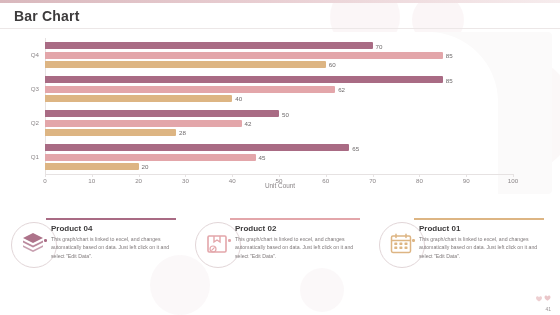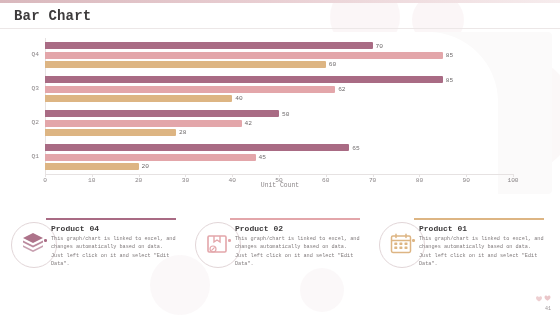--- a/index.html
+++ b/index.html
@@ -3,21 +3,21 @@
 <meta charset="utf-8">
 <style>
   html,body{margin:0;padding:0;}
   body{
     width:560px;height:315px;
     background:#ffffff;
     font-family:"Liberation Sans", sans-serif;
     overflow:hidden;
     position:relative;
   }
-  .slide{position:absolute;inset:0;background:#ffffff;font-family:Liberation Mono, monospace;}
+  .slide{position:absolute;inset:0;background:#ffffff;}
 
   
   .wm{position:absolute;border-radius:50%;background:#f7eff0;opacity:.55;pointer-events:none;}
   .wm1{width:70px;height:70px;left:330px;top:-18px;}
   .wm2{width:52px;height:52px;left:412px;top:-6px;}
   .wm3{width:120px;height:120px;left:455px;top:55px;background:#f8f2f2;opacity:.5;}
   .wm4{width:60px;height:60px;left:150px;top:255px;background:#f7f0f1;opacity:.45;}
   .wm5{width:44px;height:44px;left:300px;top:268px;background:#f7f0f1;opacity:.45;}
 
   

